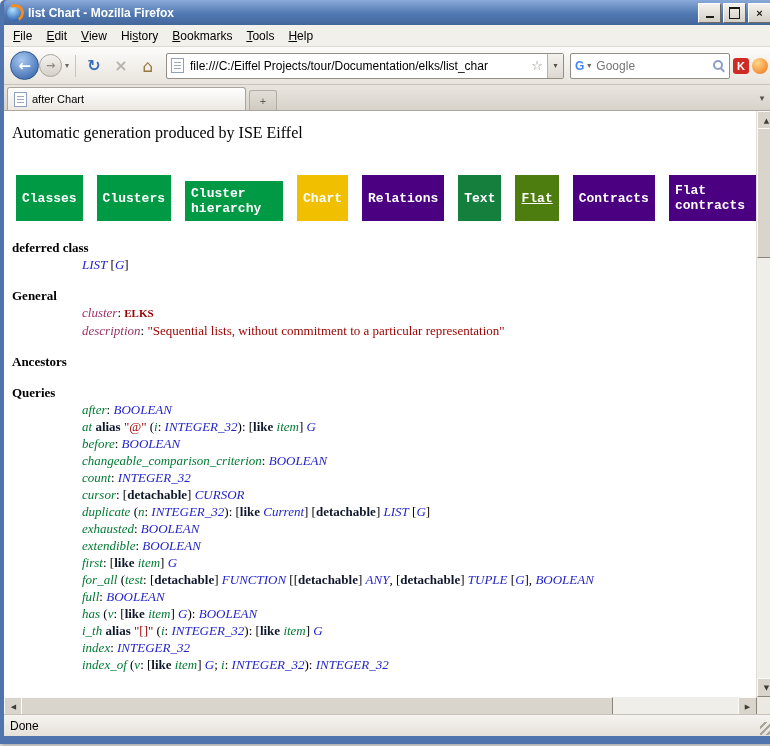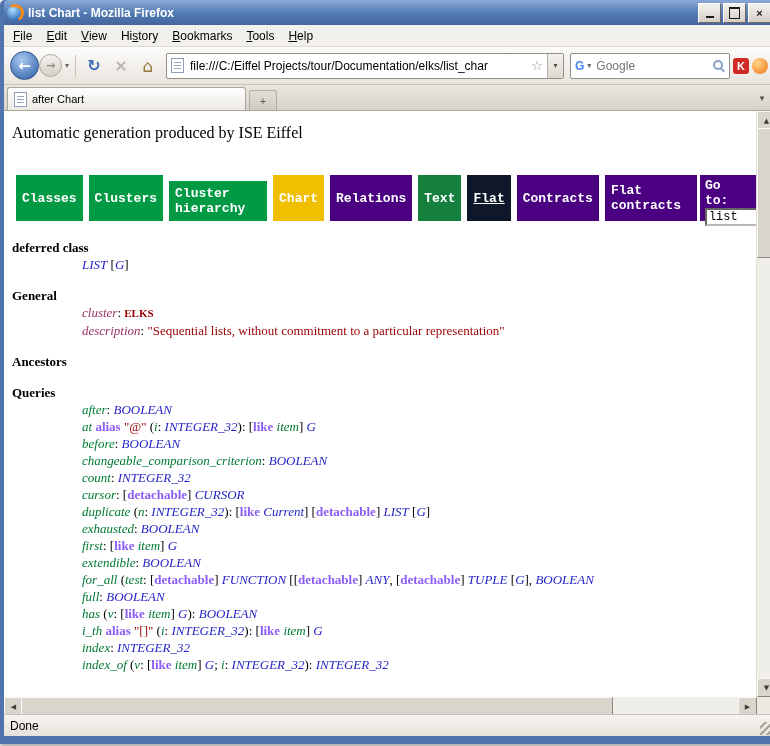--- a/index.html
+++ b/index.html
@@ -80,36 +80,36 @@
        display:flex;align-items:center;justify-content:center;color:#5f5b54;font-size:11px;}
   .tab-spacer{flex:1;}
   .tablist-btn{width:18px;height:20px;display:flex;align-items:center;justify-content:center;
        color:#55524b;font-size:9px;align-self:center;}
 
   
   .content-row{flex:1;display:flex;min-height:0;background:#fff;}
   .content{flex:1;min-width:0;overflow:hidden;position:relative;padding-left:8px;background:#fff;}
   .banner{margin-top:13px;text-align:left;font-family:"Liberation Serif",serif;font-size:16px;color:#000;}
   .navstrip{margin-top:33px;margin-left:4px;display:flex;gap:3px;height:46px;}
-  .btn-container{display:flex;gap:6px;}
+  .btn-container{display:flex;gap:14px;}
   .nav-btn{display:flex;align-items:center;padding:0 6px;color:#fff;cursor:pointer;
            font-family:"Liberation Mono",monospace;font-weight:bold;font-size:13px;line-height:15px;}
   .goto-block{width:88px;background:#4b0082;padding:3px 5px;display:flex;flex-direction:column;justify-content:space-between;}
   .goto-label{color:#fff;font-family:"Liberation Mono",monospace;font-weight:bold;font-size:13px;}
   .goto-input{height:17px;width:100%;border:2px inset #bcb9b4;padding:0 2px;outline:none;
            font-family:"Liberation Mono",monospace;font-size:12px;}
 
   .sections{margin-top:18px;font-family:Liberation Serif, serif;font-size:13px;line-height:17px;color:#000;}
   .section{margin-bottom:14px;}
   .sec-head{font-weight:bold;}
   .sec-line{margin-left:70px;white-space:pre;}
   .tk-p{color:#000;}
   .tk-cls{color:#2424c8;font-style:italic;}
   .tk-feat{color:#007a33;font-style:italic;}
-  .tk-kw{color:#8b5cf6;font-weight:bold;}
+  .tk-kw{color:#0f172a;font-weight:bold;}
   .tk-str{color:#990000;}
   .tk-label{color:#993366;font-style:italic;}
   .tk-elks{color:#990000;font-weight:bold;font-size:11px;}
 
   
   .vscroll{width:17px;position:relative;background:#f0eee8;border-left:1px solid #e2dfd8;flex:0 0 auto;}
   .sb-btn{position:absolute;width:17px;height:17px;background:#d9d5cc;
           border:1px solid;border-color:#faf9f6 #89857c #89857c #faf9f6;
           display:flex;align-items:center;justify-content:center;font-size:7px;color:#3f3c36;}
   .sb-btn.up{top:0;left:0;} .sb-btn.down{bottom:0;left:0;}
@@ -211,21 +211,21 @@
       <div class="content">
         <div class="banner">Automatic generation produced by ISE Eiffel</div>
         <div class="navstrip">
           <div class="btn-container">
               <div class="nav-btn" style="background: rgb(0, 154, 68);">Classes</div>
               <div class="nav-btn" style="background: rgb(0, 154, 68);">Clusters</div>
               <div class="nav-btn" style="background: rgb(0, 154, 68); width: 86px; margin-top: 6px;">Cluster hierarchy</div>
               <div class="nav-btn" style="background: rgb(240, 192, 0);">Chart</div>
               <div class="nav-btn" style="background: rgb(75, 0, 130);">Relations</div>
               <div class="nav-btn" style="background: #15803d;">Text</div>
-              <div class="nav-btn" style="background: #0f172a; text-decoration: underline;">Flat</div>
+              <div class="nav-btn" style="background: #4d7c0f; text-decoration: underline;">Flat</div>
               <div class="nav-btn" style="background: rgb(75, 0, 130);">Contracts</div>
               <div class="nav-btn" style="background: rgb(75, 0, 130); width: 80px;">Flat contracts</div>
             </div>
           <div class="goto-block">
             <span class="goto-label">Go to:</span>
             <input class="goto-input" type="text" value="list" style="">
           </div>
         </div>
         <div class="sections">
             <div class="section">
@@ -243,22 +243,22 @@
             <div class="section">
               <div class="sec-head">Queries</div>
               <div class="sec-line"><span class="tk-feat">after</span><span class="tk-p">: </span><span class="tk-cls">BOOLEAN</span></div>
               <div class="sec-line"><span class="tk-feat">at</span><span class="tk-p"> </span><span class="tk-kw">alias</span><span class="tk-p"> </span><span class="tk-str">"@"</span><span class="tk-p"> (</span><span class="tk-feat">i</span><span class="tk-p">: </span><span class="tk-cls">INTEGER_32</span><span class="tk-p">): [</span><span class="tk-kw">like</span><span class="tk-p"> </span><span class="tk-feat">item</span><span class="tk-p">] </span><span class="tk-cls">G</span></div>
               <div class="sec-line"><span class="tk-feat">before</span><span class="tk-p">: </span><span class="tk-cls">BOOLEAN</span></div>
               <div class="sec-line"><span class="tk-feat">changeable_comparison_criterion</span><span class="tk-p">: </span><span class="tk-cls">BOOLEAN</span></div>
               <div class="sec-line"><span class="tk-feat">count</span><span class="tk-p">: </span><span class="tk-cls">INTEGER_32</span></div>
               <div class="sec-line"><span class="tk-feat">cursor</span><span class="tk-p">: [</span><span class="tk-kw">detachable</span><span class="tk-p">] </span><span class="tk-cls">CURSOR</span></div>
               <div class="sec-line"><span class="tk-feat">duplicate</span><span class="tk-p"> (</span><span class="tk-feat">n</span><span class="tk-p">: </span><span class="tk-cls">INTEGER_32</span><span class="tk-p">): [</span><span class="tk-kw">like</span><span class="tk-p"> </span><span class="tk-cls">Current</span><span class="tk-p">] [</span><span class="tk-kw">detachable</span><span class="tk-p">] </span><span class="tk-cls">LIST</span><span class="tk-p"> [</span><span class="tk-cls">G</span><span class="tk-p">]</span></div>
               <div class="sec-line"><span class="tk-feat">exhausted</span><span class="tk-p">: </span><span class="tk-cls">BOOLEAN</span></div>
+              <div class="sec-line"><span class="tk-feat">extendible</span><span class="tk-p">: </span><span class="tk-cls">BOOLEAN</span></div>
               <div class="sec-line"><span class="tk-feat">first</span><span class="tk-p">: [</span><span class="tk-kw">like</span><span class="tk-p"> </span><span class="tk-feat">item</span><span class="tk-p">] </span><span class="tk-cls">G</span></div>
-              <div class="sec-line"><span class="tk-feat">extendible</span><span class="tk-p">: </span><span class="tk-cls">BOOLEAN</span></div>
               <div class="sec-line"><span class="tk-feat">for_all</span><span class="tk-p"> (</span><span class="tk-feat">test</span><span class="tk-p">: [</span><span class="tk-kw">detachable</span><span class="tk-p">] </span><span class="tk-cls">FUNCTION</span><span class="tk-p"> [[</span><span class="tk-kw">detachable</span><span class="tk-p">] </span><span class="tk-cls">ANY</span><span class="tk-p">, [</span><span class="tk-kw">detachable</span><span class="tk-p">] </span><span class="tk-cls">TUPLE</span><span class="tk-p"> [</span><span class="tk-cls">G</span><span class="tk-p">], </span><span class="tk-cls">BOOLEAN</span></div>
               <div class="sec-line"><span class="tk-feat">full</span><span class="tk-p">: </span><span class="tk-cls">BOOLEAN</span></div>
               <div class="sec-line"><span class="tk-feat">has</span><span class="tk-p"> (</span><span class="tk-feat">v</span><span class="tk-p">: [</span><span class="tk-kw">like</span><span class="tk-p"> </span><span class="tk-feat">item</span><span class="tk-p">] </span><span class="tk-cls">G</span><span class="tk-p">): </span><span class="tk-cls">BOOLEAN</span></div>
               <div class="sec-line"><span class="tk-feat">i_th</span><span class="tk-p"> </span><span class="tk-kw">alias</span><span class="tk-p"> </span><span class="tk-str">"[]"</span><span class="tk-p"> (</span><span class="tk-feat">i</span><span class="tk-p">: </span><span class="tk-cls">INTEGER_32</span><span class="tk-p">): [</span><span class="tk-kw">like</span><span class="tk-p"> </span><span class="tk-feat">item</span><span class="tk-p">] </span><span class="tk-cls">G</span></div>
               <div class="sec-line"><span class="tk-feat">index</span><span class="tk-p">: </span><span class="tk-cls">INTEGER_32</span></div>
               <div class="sec-line"><span class="tk-feat">index_of</span><span class="tk-p"> (</span><span class="tk-feat">v</span><span class="tk-p">: [</span><span class="tk-kw">like</span><span class="tk-p"> </span><span class="tk-feat">item</span><span class="tk-p">] </span><span class="tk-cls">G</span><span class="tk-p">; </span><span class="tk-feat">i</span><span class="tk-p">: </span><span class="tk-cls">INTEGER_32</span><span class="tk-p">): </span><span class="tk-cls">INTEGER_32</span></div>
             </div>
           </div>
       </div>
       <div class="vscroll">

